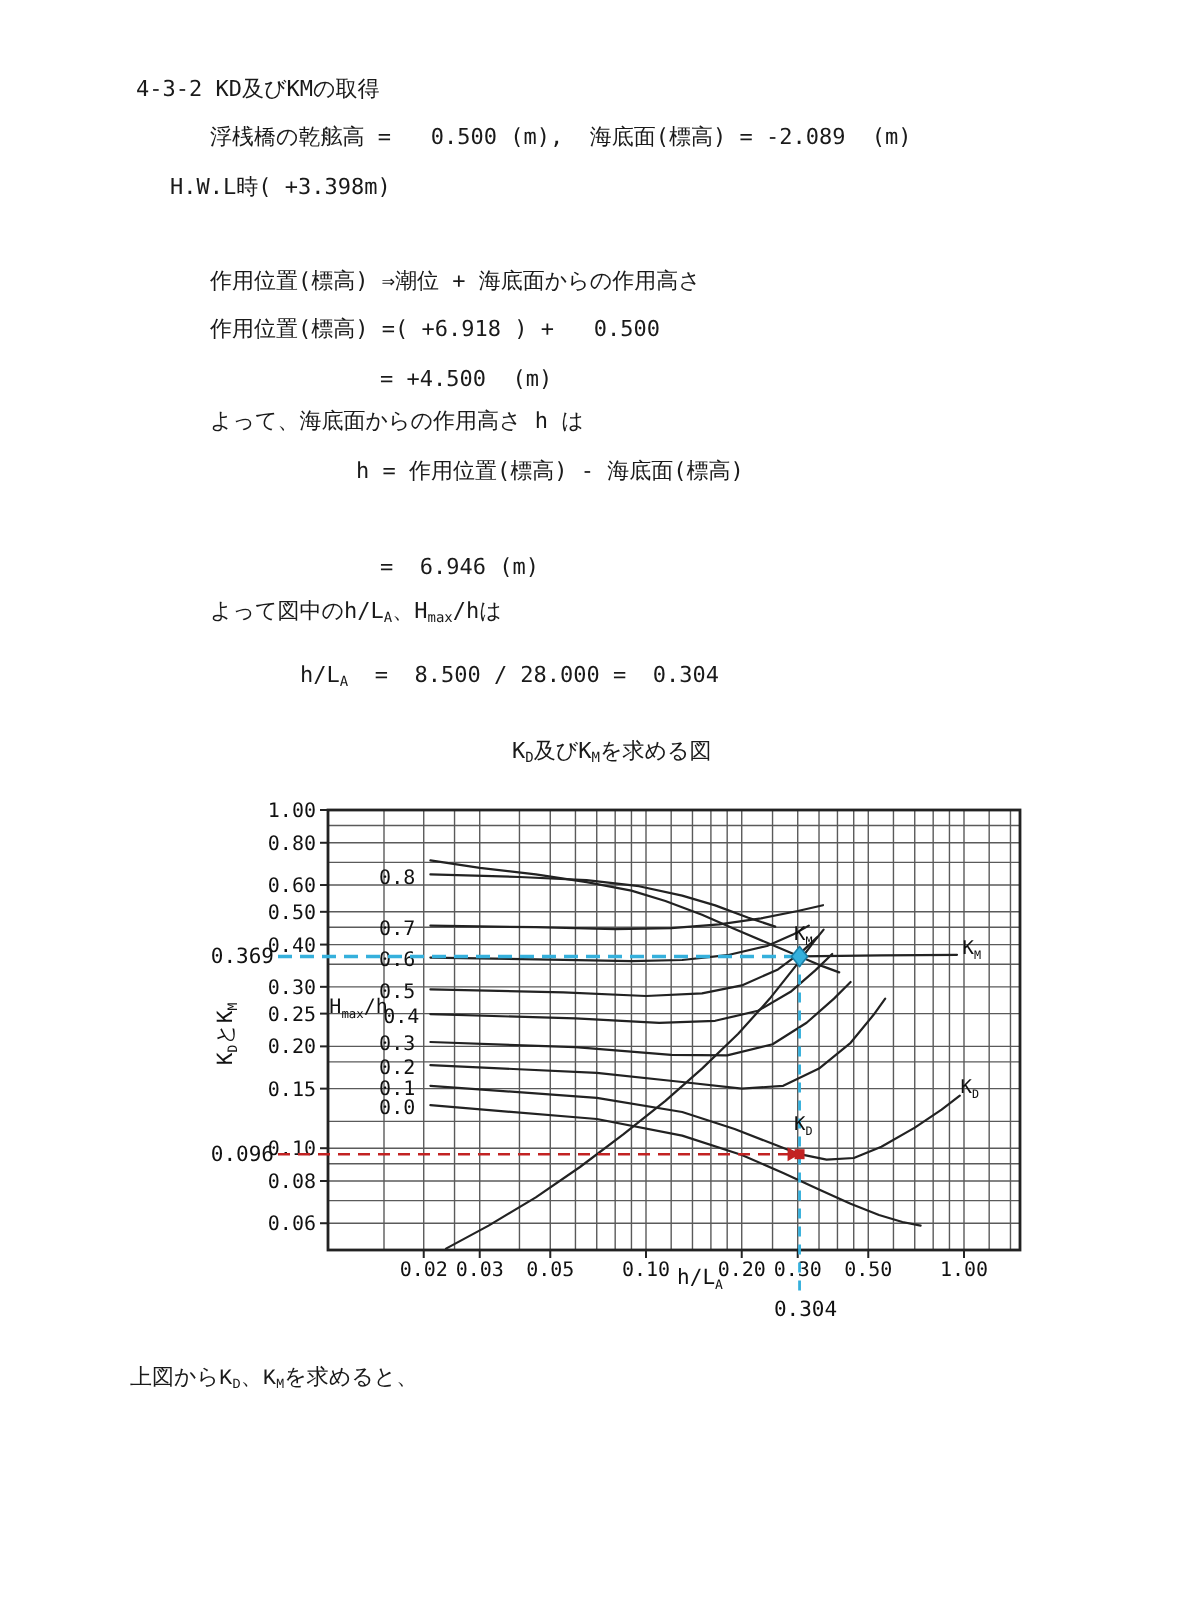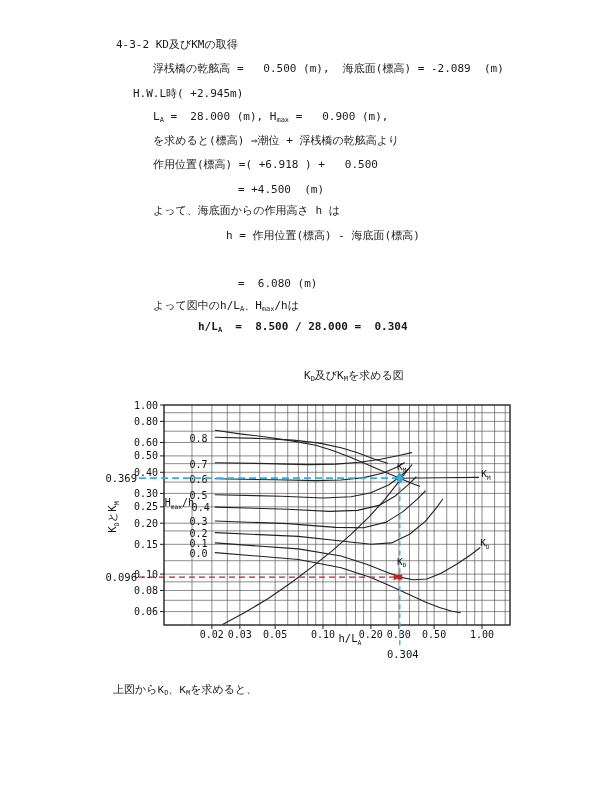--- a/index.html
+++ b/index.html
@@ -4,21 +4,20 @@
 <style>
   html,body{margin:0;padding:0;background:#e8e8e8;}
   #page{
     position:relative;width:600px;height:800px;background:#ffffff;
     font-family:"DejaVu Sans Mono","Liberation Mono",monospace;
     color:#1a1a1a;overflow:hidden;margin:0 auto;
   }
   .tline{
     position:absolute;white-space:pre;font-size:11px;line-height:13px;
     letter-spacing:0px;
-    margin-left:48px;
   }
   .tline sub{font-size:7px;line-height:0;vertical-align:-2px;}
   #chart-svg{position:absolute;left:0;top:395px;}
 </style>
 </head>
 <body>
 
 <div id="page">
   <svg id="chart-svg" width="600" height="290" viewBox="0 0 600 290">
       <line x1="191.9985101898533" y1="10" x2="191.9985101898533" y2="230.00417226677922" stroke="#5a5a5a" stroke-width="0.7"></line>
@@ -143,25 +142,24 @@
       <text x="137" y="86.7158414825029" font-size="10.5" fill="#111111" text-anchor="end" font-family="&quot;DejaVu Sans Mono&quot;,&quot;Liberation Mono&quot;,monospace"><tspan>0.369</tspan></text>
       <text x="137" y="185.59793449300898" font-size="10.5" fill="#111111" text-anchor="end" font-family="&quot;DejaVu Sans Mono&quot;,&quot;Liberation Mono&quot;,monospace"><tspan>0.096</tspan></text>
       <text x="402.7768997937918" y="263" font-size="10.5" fill="#111111" text-anchor="middle" font-family="&quot;DejaVu Sans Mono&quot;,&quot;Liberation Mono&quot;,monospace"><tspan>0.304</tspan></text>
       <text x="396.9958733802985" y="74.98048416149192" font-size="9.5" fill="#111111" text-anchor="start" font-family="&quot;DejaVu Sans Mono&quot;,&quot;Liberation Mono&quot;,monospace"><tspan>K</tspan><tspan dy="2.5" font-size="5.89">M</tspan></text>
       <text x="481.30599594101045" y="82.15097495181898" font-size="9.5" fill="#111111" text-anchor="start" font-family="&quot;DejaVu Sans Mono&quot;,&quot;Liberation Mono&quot;,monospace"><tspan>K</tspan><tspan dy="2.5" font-size="5.89">M</tspan></text>
       <text x="396.9958733802985" y="169.94475256453418" font-size="9.5" fill="#111111" text-anchor="start" font-family="&quot;DejaVu Sans Mono&quot;,&quot;Liberation Mono&quot;,monospace"><tspan>K</tspan><tspan dy="2.5" font-size="5.89">D</tspan></text>
       <text x="480.2517338960674" y="151.35024927853897" font-size="9.5" fill="#111111" text-anchor="start" font-family="&quot;DejaVu Sans Mono&quot;,&quot;Liberation Mono&quot;,monospace"><tspan>K</tspan><tspan dy="2.5" font-size="5.89">D</tspan></text>
     </svg>
 <div class="tline" style="left: 68px; top: 38px;">4-3-2 KD及びKMの取得</div>
     <div class="tline" style="left: 105px; top: 62px;">浮桟橋の乾舷高 =   0.500 (m),  海底面(標高) = -2.089  (m)</div>
-    <div class="tline" style="left: 85px; top: 87px;">H.W.L時( +2.945m)</div>
-    <div class="tline" style="left: 105px; top: 110px;">L<sub>A</sub> =  28.000 (m), H<sub>max</sub> =   0.900 (m),</div>
-    <div class="tline" style="left: 105px; top: 134px;">を求めると(標高) ⇒潮位 + 浮桟橋の乾舷高より</div>
+    <div class="tline" style="left: 85px; top: 87px;">H.W.L時( +3.398m)</div>
+    <div class="tline" style="left: 105px; top: 134px;">作用位置(標高) ⇒潮位 + 海底面からの作用高さ</div>
     <div class="tline" style="left: 105px; top: 158px;">作用位置(標高) =( +6.918 ) +   0.500</div>
     <div class="tline" style="left: 190px; top: 183px;">= +4.500  (m)</div>
     <div class="tline" style="left: 178px; top: 229px;">h = 作用位置(標高) - 海底面(標高)</div>
     <div class="tline" style="left: 105px; top: 204px;">よって、海底面からの作用高さ h は</div>
-    <div class="tline" style="left: 190px; top: 277px;">=  6.080 (m)</div>
+    <div class="tline" style="left: 190px; top: 277px;">=  6.946 (m)</div>
     <div class="tline" style="left: 105px; top: 299px; text-align: center;">よって図中のh/L<sub>A</sub>、H<sub>max</sub>/hは</div>
-    <div class="tline" style="left: 150px; top: 320px; font-weight: bold;">h/L<sub>A</sub>  =  8.500 / 28.000 =  0.304</div>
+    <div class="tline" style="left: 150px; top: 331px;">h/L<sub>A</sub>  =  8.500 / 28.000 =  0.304</div>
     <div class="tline" style="left: 256px; top: 369px;">K<sub>D</sub>及びK<sub>M</sub>を求める図</div>
     <div class="tline" style="left: 65px; top: 684px; font-family: Liberation Mono, monospace;">上図からK<sub>D</sub>、K<sub>M</sub>を求めると、</div>
   </div>
 
 </body></html>

